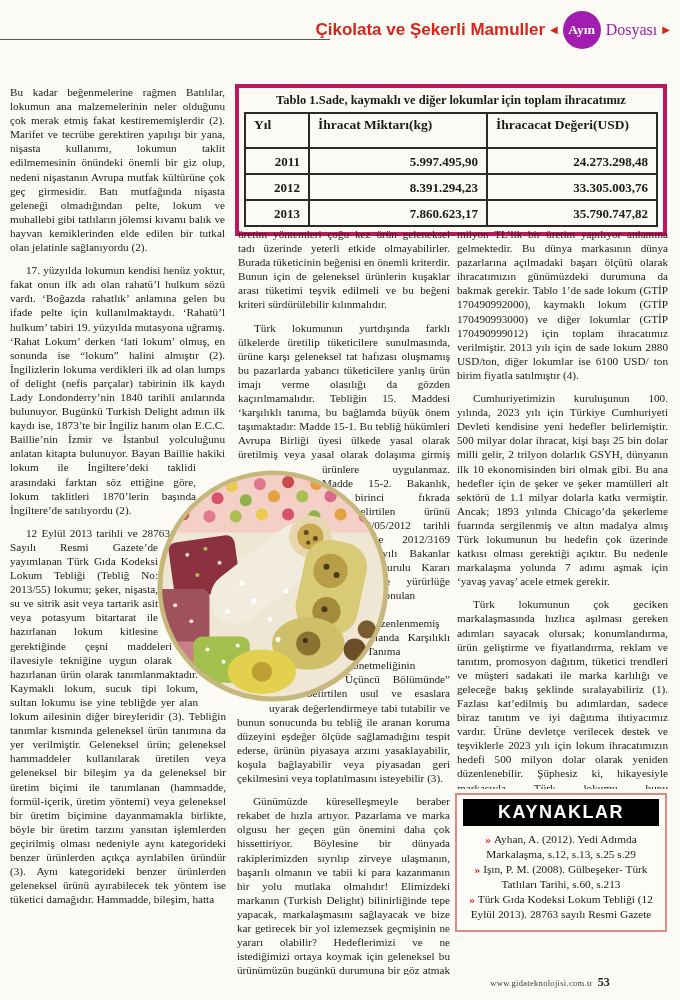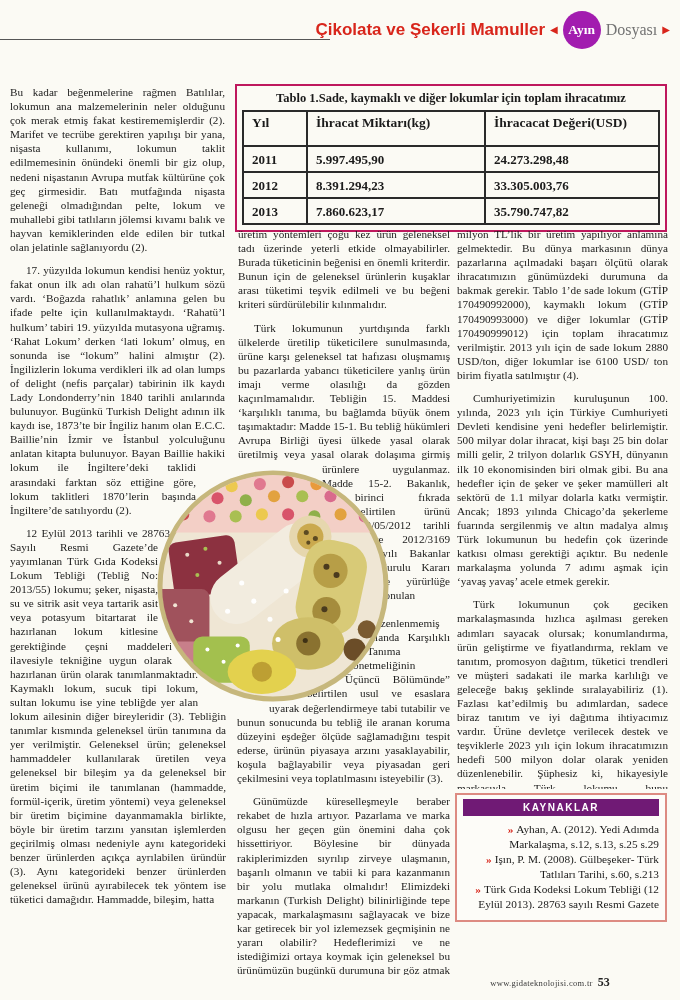--- a/index.html
+++ b/index.html
@@ -6,52 +6,52 @@
   .page{position:relative;width:680px;height:1000px;background:#fbfaf4;overflow:hidden;
         font-family:"Liberation Serif",serif;color:#1b1b1b;}
 
   
   .hdr-rule{position:absolute;left:0;top:39px;width:330px;border-top:1.5px solid #555;}
   .hdr{position:absolute;top:11px;right:10px;display:flex;align-items:center;gap:5px;}
   .hdr-title{font-family:"Liberation Sans",sans-serif;font-weight:bold;font-size:17px;color:#d8251b;}
   .hdr-arrow{color:#d8251b;font-size:10px;line-height:1;}
   .badge{width:38px;height:38px;border-radius:50%;background:#a21caf;color:#fff;
          display:flex;align-items:center;justify-content:center;font-size:13.5px;font-weight:bold;}
-  .hdr-suffix{font-size:16px;color:#737373;}
-
-  
-  .table-box{position:absolute;left:235px;top:84px;width:432px;border:2px solid #be185d;
+  .hdr-suffix{font-size:16px;color:#a21caf;}
+
+  
+  .table-box{position:absolute;left:235px;top:84px;width:432px;border:4px solid #be185d;
              background:#fbfaf4;padding:0 5px 5px 5px;box-sizing:border-box;}
   .table-title{font-weight:bold;font-size:12.5px;text-align:center;padding:5px 2px 4px 2px;}
   .table-box table{border-collapse:collapse;width:100%;font-size:13px;font-weight:bold;}
   .table-box th,.table-box td{border:2px solid #2a2a2a;text-align:left;padding:3px 8px;}
   .table-box th{font-size:13.5px;padding-bottom:14px;}
-  .table-box td{padding-top:5px;}
+  .table-box td{padding-top:5px;text-align:right;}
   .cw-year{width:46px;margin-top:36px;}  .cw-qty{width:160px;}
 
   
   .col{position:absolute;font-size:11.2px;line-height:14.1px;text-align:justify;overflow:hidden;}
   .col p{margin:0 0 9px 0;}
   .col p.ind{text-indent:16px;}
   .col-left{left:10px;top:85px;width:216px;height:882px;}
   .col-mid{left:237px;top:227px;width:213px;height:748px;}
   .col-right{left:457px;top:227px;width:211px;height:562px;}
   .col-left .sp{float:right;clear:right;width:var(--w);height:var(--h);}
   .col-mid  .sp{float:left;clear:left;width:var(--w);height:var(--h);}
 
   
   .photo{position:absolute;left:157px;top:470px;width:232px;height:232px;}
 
   
   .refs{position:absolute;left:455px;top:793px;width:212px;border:2px solid #dd8b82;
         background:#fdfcf8;padding:4px 6px 8px 6px;box-sizing:border-box;}
-  .refs-hdr{background:#701a75;color:#fff;font-family:"Liberation Sans",sans-serif;
-            font-weight:bold;font-size:10px;letter-spacing:1.5px;text-align:center;
+  .refs-hdr{background:#000000;color:#fff;font-family:"Liberation Sans",sans-serif;
+            font-weight:bold;font-size:18px;letter-spacing:1.5px;text-align:center;
             padding:3px 0;margin-bottom:6px;}
-  .ref-item{font-size:11.3px;line-height:14.5px;text-align:right;margin-bottom:1px;}
+  .ref-item{font-size:11.3px;line-height:14.5px;text-align:center;margin-bottom:1px;}
   .ref-bullet{color:#d8251b;font-weight:bold;margin-right:3px;}
 
   
   .footer{position:absolute;left:470px;top:972px;width:160px;text-align:center;white-space:nowrap;}
   .footer-url{font-size:8.5px;color:#3a3a3a;letter-spacing:.3px;}
   .footer-page{font-size:12px;font-weight:bold;color:#222;margin-left:5px;}
 </style>
 </head>
 <body>
 

